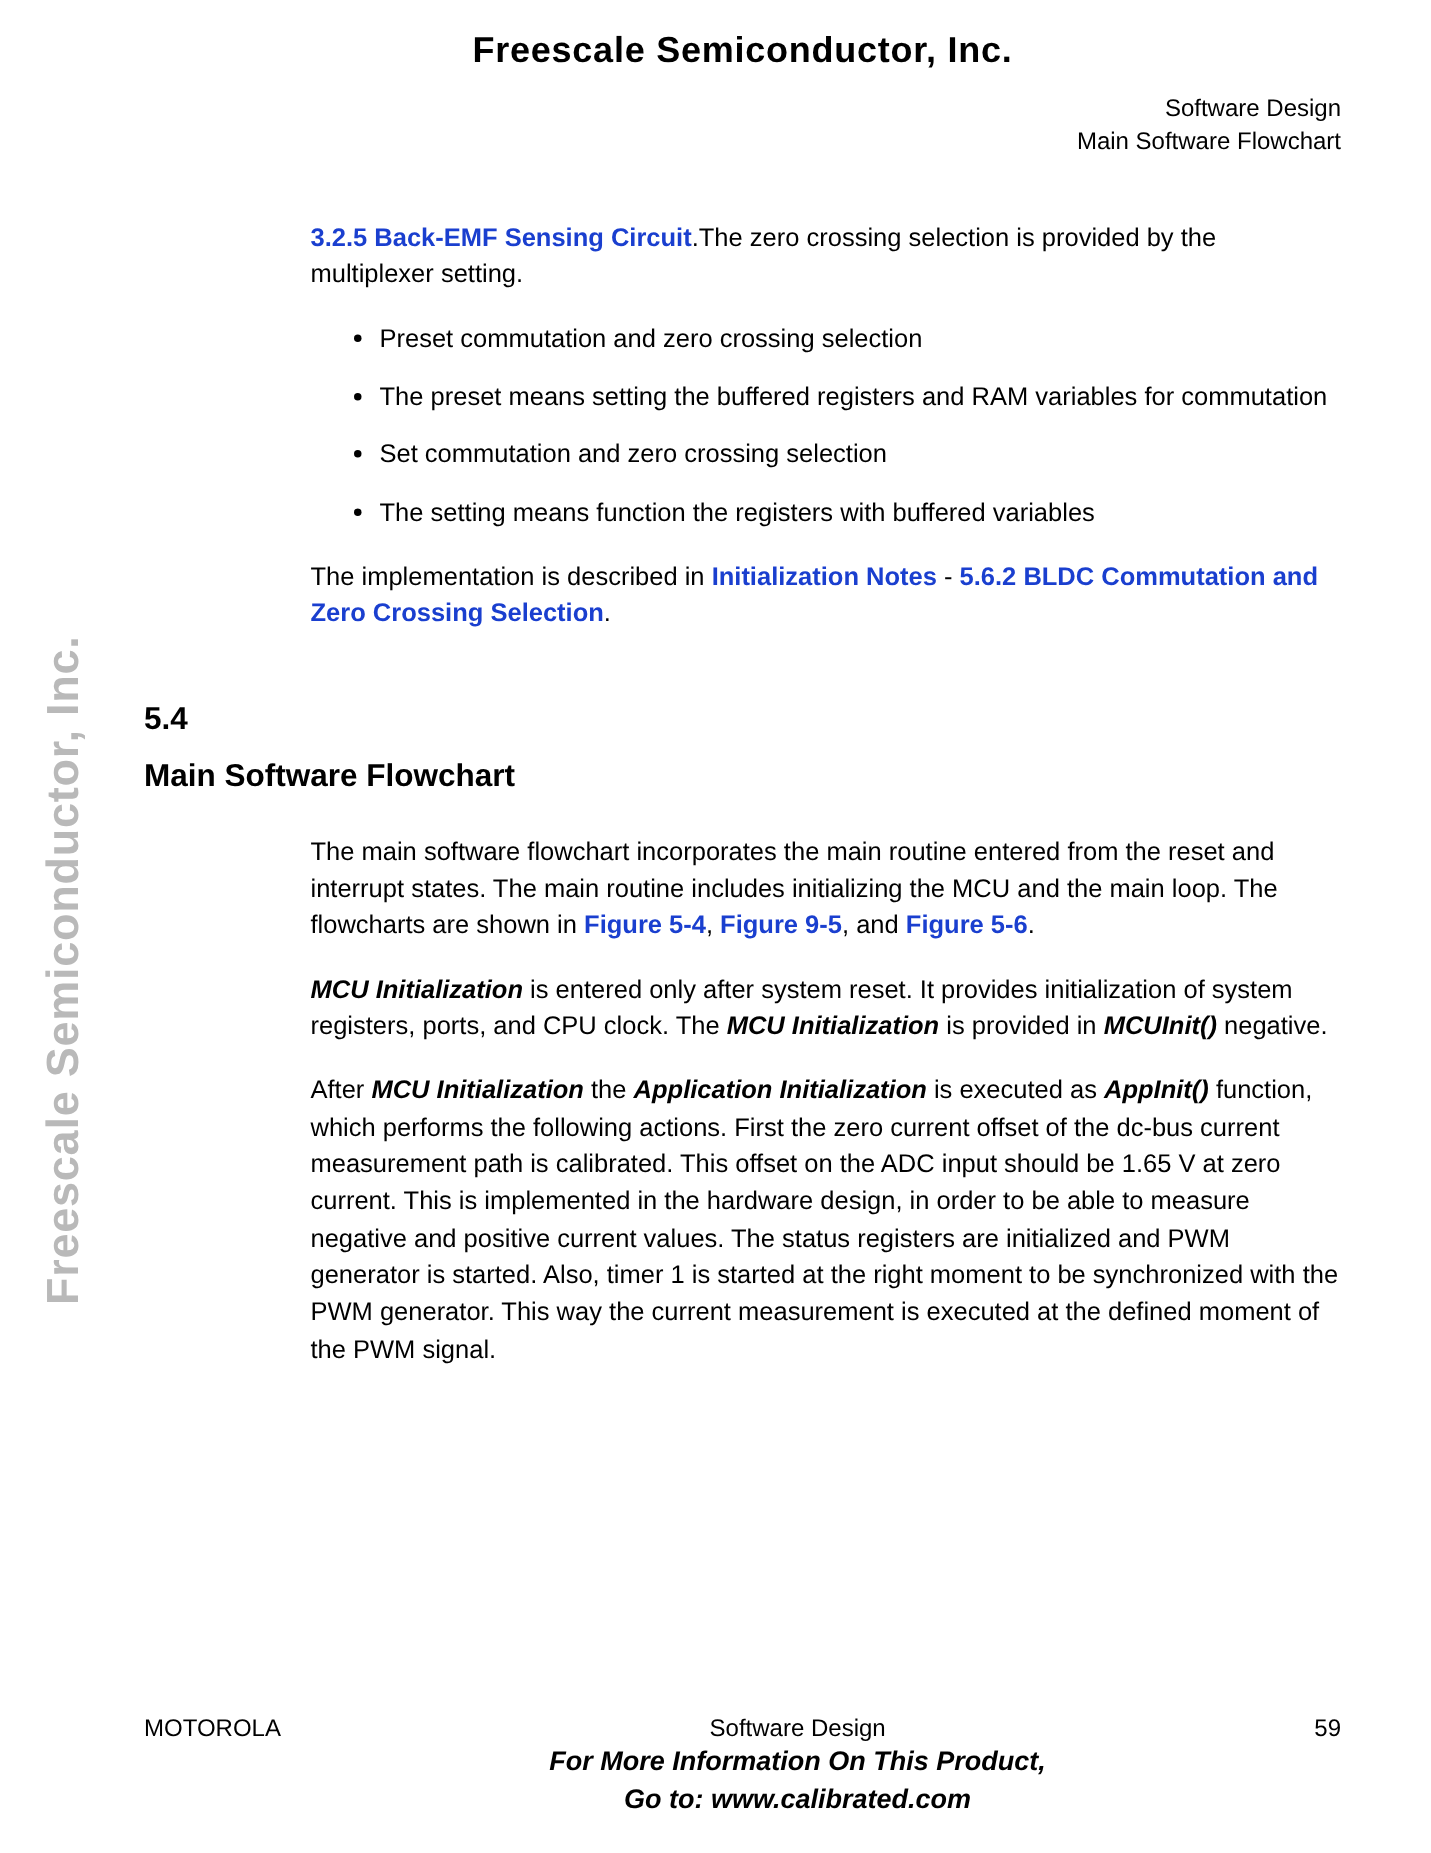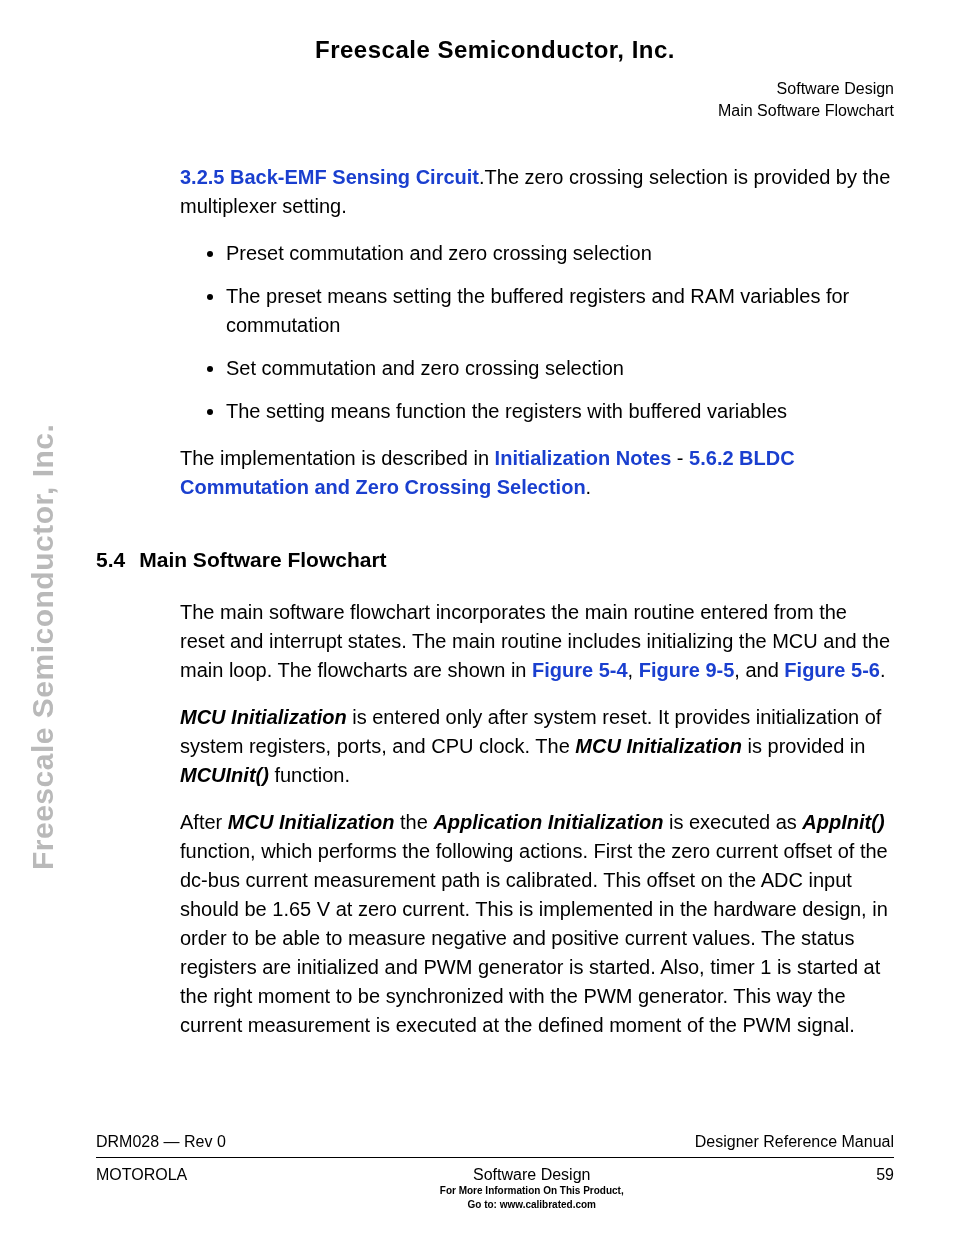--- a/index.html
+++ b/index.html
@@ -8,58 +8,59 @@
     background: #fff;
     font-family: Arial, Helvetica, sans-serif;
     color: #000;
     width: 954px;
   }
   .page {
     position: relative;
     width: 954px;
     height: 1235px;
     box-sizing: border-box;
-    padding: 30px 60px 30px 96px;
+    padding: 14px 60px 30px 96px;
   }
   .org-title {
     text-align: center;
     font-weight: 900;
     font-size: 24px;
     font-family: Arial, Helvetica, sans-serif;
     letter-spacing: 0.5px;
     margin-top: 6px;
     margin-bottom: 14px;
   }
   .header-right {
     text-align: right;
     font-size: 16px;
     line-height: 1.4;
     margin-bottom: 40px;
   }
   .content {
-    margin-left: 84px;
-    font-size: 20px;
+    margin-left: 111px;
+    font-size: 17px;
     line-height: 1.45;
   }
   .content p { margin: 0 0 18px 0; }
   .link { color: #1a3fcf; font-weight: 700; }
   ul.body-list {
     list-style: disc;
     padding-left: 46px;
     margin: 0 0 18px 0;
   }
   ul.body-list li { margin-bottom: 14px; }
   .section-heading {
     font-weight: 700;
     font-size: 21px;
     margin-top: 46px;
     margin-bottom: 26px;
     margin-left: 0;
     display: flex;
     gap: 14px;
+    flex-direction: column;
   }
   .bold { font-weight: 700; font-style: italic; }
   .side-brand {
     position: absolute;
     left: 26px;
     top: 870px;
     transform: rotate(-90deg);
     transform-origin: left top;
     font-family: Arial, Helvetica, sans-serif;
     font-weight: 900;
@@ -87,22 +88,23 @@
     justify-content: flex-end;
     align-items: flex-start;
   }
   .footer-center {
     text-align: center;
     flex: 1;
   }
   .footer-bold {
     font-weight: 900;
     font-family: Arial, Helvetica, sans-serif;
-    font-size: 10px;
+    font-size: 18px;
     line-height: 1.35;
+    font-style: italic;
   }
 </style>
 </head>
 <body>
 
 <div class="page">
 
   <div class="org-title">Freescale Semiconductor, Inc.</div>
 
   <div class="header-right">
@@ -132,35 +134,31 @@
     <span>5.4</span>
     <span>Main Software Flowchart</span>
   </div>
 
   <div class="content">
     <p>
       <span>The main software flowchart incorporates the main routine entered from the reset and interrupt states. The main routine includes initializing the MCU and the main loop. The flowcharts are shown in </span><span class="link">Figure 5-4</span><span>, </span><span class="link">Figure 9-5</span><span>, and </span><span class="link">Figure 5-6</span><span>.</span>
     </p>
 
     <p>
-      <span class="bold">MCU Initialization</span><span> is entered only after system reset. It provides initialization of system registers, ports, and CPU clock. The </span><span class="bold">MCU Initialization</span><span> is provided in </span><span class="bold">MCUInit()</span><span> function.</span>
+      <span class="bold">MCU Initialization</span><span> is entered only after system reset. It provides initialization of system registers, ports, and CPU clock. The </span><span class="bold">MCU Initialization</span><span> is provided in </span><span class="bold">MCUInit()</span><span> negative.</span>
     </p>
 
     <p>
       <span>After </span><span class="bold">MCU Initialization</span><span> the </span><span class="bold">Application Initialization</span><span> is executed as </span><span class="bold">AppInit()</span><span> function, which performs the following actions. First the zero current offset of the dc-bus current measurement path is calibrated. This offset on the ADC input should be 1.65 V at zero current. This is implemented in the hardware design, in order to be able to measure negative and positive current values. The status registers are initialized and PWM generator is started. Also, timer 1 is started at the right moment to be synchronized with the PWM generator. This way the current measurement is executed at the defined moment of the PWM signal.</span>
     </p>
   </div>
 
   <div class="side-brand">Freescale Semiconductor, Inc.</div>
 
   <div class="footer">
-    <div class="footer-row1">
-      <span>DRM028 — Rev 0</span>
-      <span>Designer Reference Manual</span>
-    </div>
     <div class="footer-row2">
       <span>MOTOROLA</span>
       <div class="footer-center">
         <div>Software Design</div>
         <div class="footer-bold">For More Information On This Product,</div>
         <div class="footer-bold">Go to: www.calibrated.com</div>
       </div>
       <span>59</span>
     </div>
   </div>

